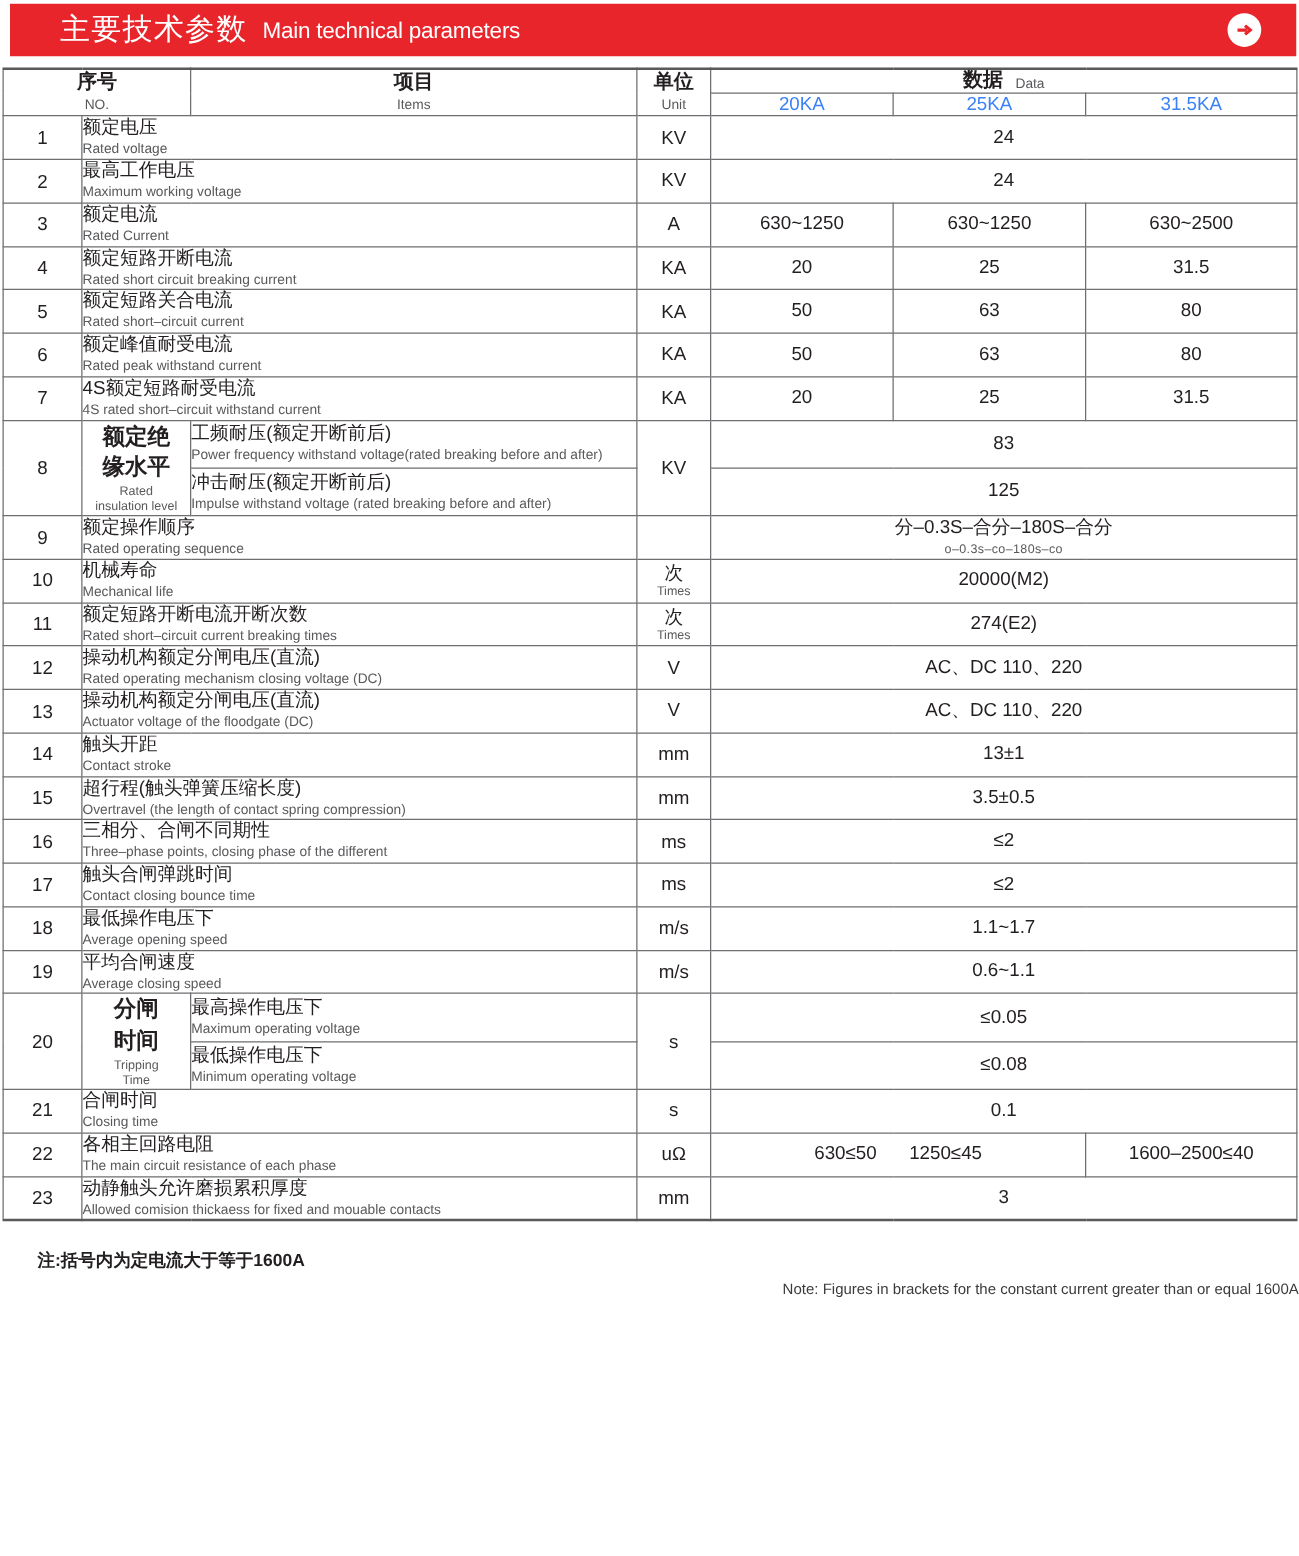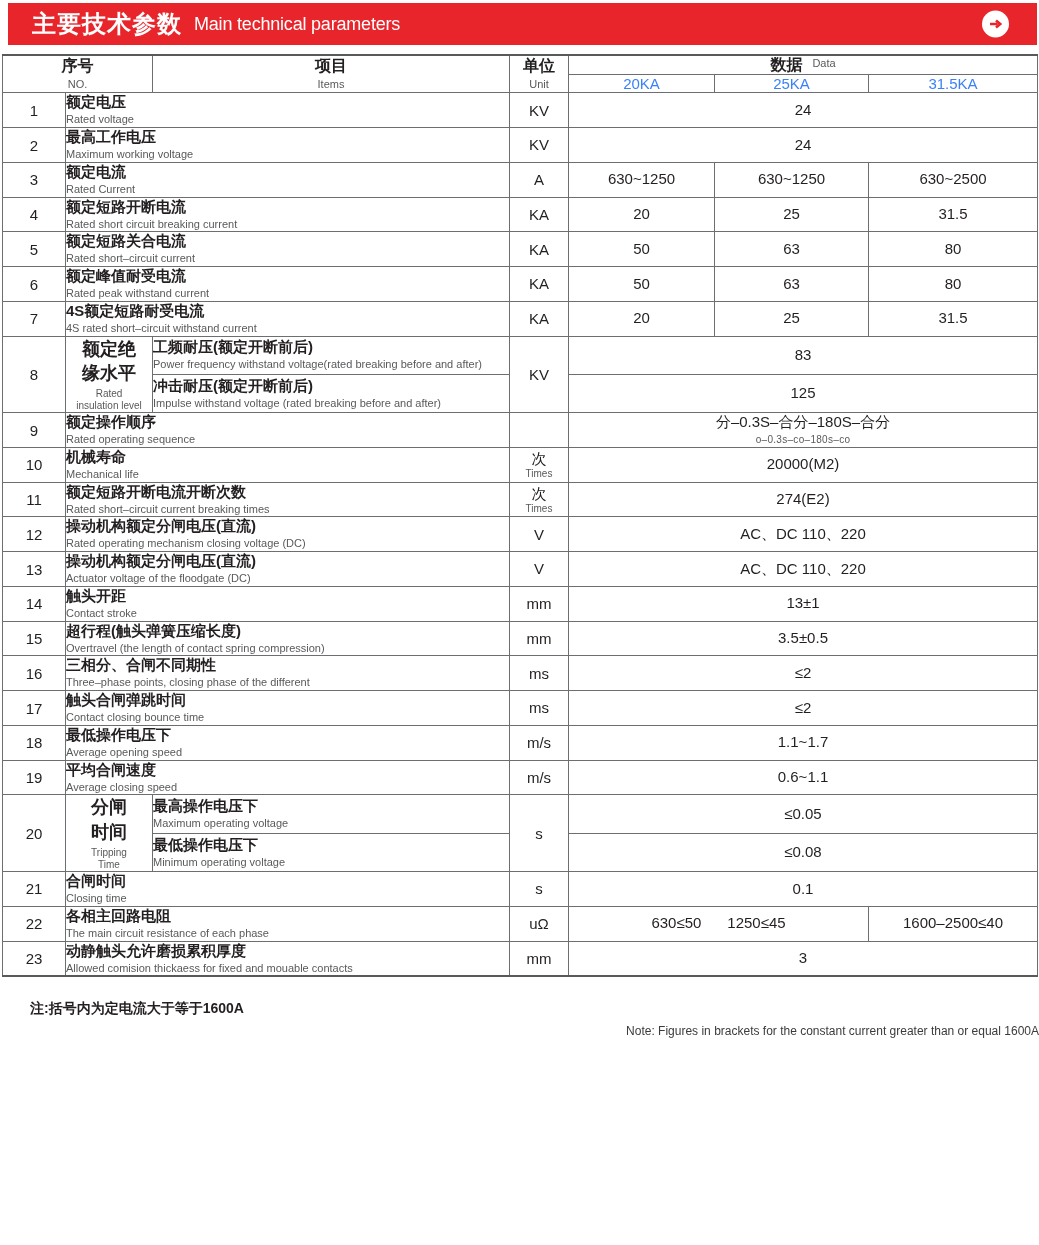--- a/index.html
+++ b/index.html
@@ -19,24 +19,24 @@
   .banner {
     position: relative;
     margin: 3px 2px 0 8px;
     height: 42px;
     background: #e8252a;
     display: flex;
     align-items: center;
   }
   .banner-title-cn {
     font-size: 24px;
-    font-weight: bold;
+    font-weight: normal;
     color: #ffffff;
     letter-spacing: 1px;
-    margin-left: 24px;
+    margin-left: 40px;
     line-height: 1;
   }
   .banner-title-en {
     font-size: 18px;
     color: #ffffff;
     margin-left: 12px;
     letter-spacing: -0.2px;
     line-height: 1;
   }
   .banner-arrow {
@@ -96,21 +96,21 @@
   .h-en {
     font-size: 11px;
     font-weight: normal;
     color: #58595b;
     display: block;
     line-height: 1.3;
     margin-top: 1px;
   }
   .h-data-inline {
     display: flex;
-    align-items: flex-start;
+    align-items: flex-end;
     justify-content: center;
     gap: 10px;
   }
   .h-data-inline .h-cn { display: inline-block; }
   .h-data-inline .h-en { display: inline-block; margin-top: 0; }
   .h-col {
     font-size: 15px;
     font-weight: normal;
     color: #3b82f6;
     padding: 10px 0;
@@ -132,21 +132,21 @@
     display: block;
     font-size: 10px;
     color: #58595b;
     margin-top: 1px;
   }
   .item-cell {
     padding: 7px 6px 7px 14px;
   }
   .i-cn {
     font-size: 15px;
-    font-weight: bold;
+    font-weight: normal;
     color: #231f20;
     line-height: 1.2;
     display: block;
   }
   .i-en {
     font-size: 11px;
     color: #58595b;
     line-height: 1.25;
     display: block;
     margin-top: 2px;

